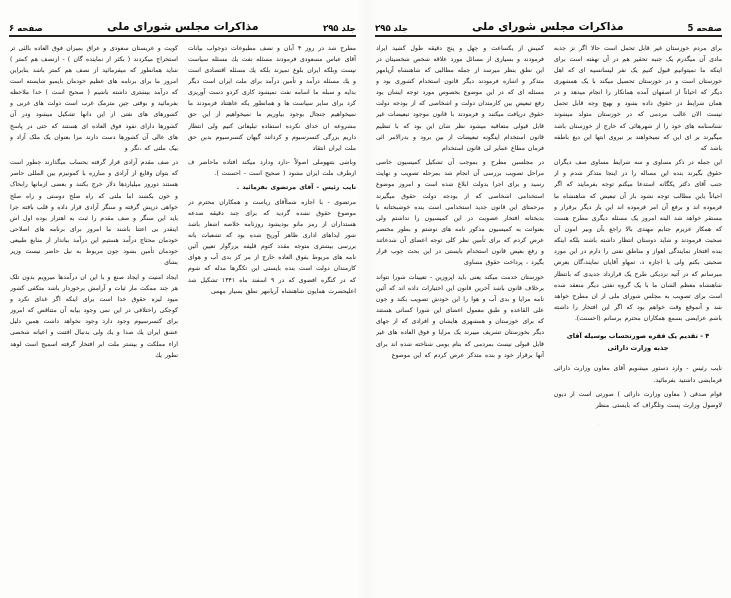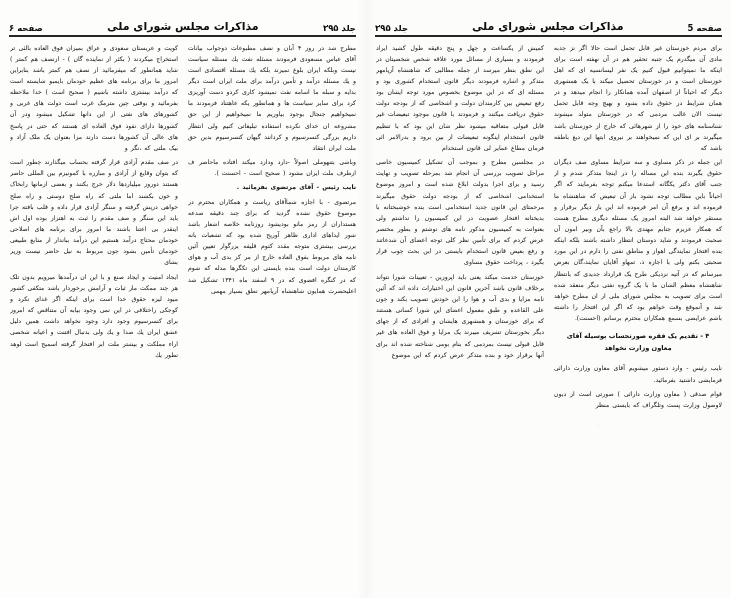--- a/index.html
+++ b/index.html
@@ -168,21 +168,21 @@
       <div class="head-rule"></div>
 
       <div class="columns">
 
         <div class="col">
           <p class="para">برای مردم خوزستان غیر قابل تحمل است حالا اگر نژ جذبه مادی آن میگذرم یک جنبه تحقیر هم در آن نهفته است برای اینکه ما نمیتوانیم قبول کنیم یک نفر لیسانسیه ای که اهل خوزستان است و در خوزستان تحصیل میکند با یک همشهری دیگر که احیاناً از اصفهان آمده همانکار را انجام میدهد و در همان شرایط در حقوق داده بشود و بهیچ وجه قابل تحمل نیست الان غالب مردمی که در خوزستان متولد میشوند شناسنامه های خود را از شهرهائی که خارج از خوزستان باشد میگیرند بر ای این که نمیخواهند بر نیروی ابتها این دیغ باطفه باشد که</p>
           <p class="para">این جمله در ذکر مساوی و سه شرایط مساوی صف دیگران حقوق بگیرند بنده این مساله را در اینجا متذکر شدم و از جنب آقای دکتر یکگانه استدعا میکنم توجه بفرمایند که اگر احیاناً باین مطالب توجه نشود باز آن تبعیض که شاهنشاه ما فرموده اند و برفع آن امر فرموده اند این بار دیگر برقرار و مستقر خواهد شد البته امروز یک مسئله دیگری مطرح هست که همکار عزیزم جنابم مهندی بالا راجع بآن وبیر امون آن صحبت فرمودند و شاید دوستان انتظار داشته باشند بلکه اینکه بنده افتخار نمایندگی اهواز و مناطق نفتی را دارم در این مورد صحبتی بکنم ولی با اجازه ذ، تمهاو آقایان نمایند،گان بعرض میرسانم که در آتیه نزدیکی طرح یک قرارداد جدیدی که بانتظار شاهنشاه معظم الشان ما با یک گروه نفتی دیگر منعقد شده است برای تصویب به مجلس شورای ملی ار ان مطرح خواهد شد و آنموقع وقت خواهم بود که اگر این افتخار را داشته باشم عرایضی بسمع همکاران محترم برسانم (احسنت).</p>
 
           <div class="heading">
             <span class="h-line">۴ - تقدیم یک فقره صورتحساب بوسیله آقای</span>
-            <span class="h-line">معاون وزارت نخواهد</span>
+            <span class="h-line">جذبه وزارت دارائی</span>
           </div>
 
           <p class="para">نایب رئیس - وارد دستور میشویم آقای معاون وزارت دارائی فرمایشی داشتید بفرمائید.</p>
           <p class="para">قوام صدقی ( معاون وزارت دارائی ) صورتی است از دیون لاوصول وزارت پست وتلگراف که بایستی منظر</p>
         </div>
 
         <div class="col">
           <p class="para">کمیش از یکساعت و چهل و پنج دقیقه طول کشید ایراد فرمودند و بسیاری از مسائل مورد علاقه شخص شخصیتان در این نطق بنظر میرسد از جمله مطالبی که شاهنشاه آریامهر متذکر و اشاره فرمودند دیگر قانون استخدام کشوری بود و مسئله ای که در این موضوع بخصوص مورد توجه ایشان بود رفع تبعیض بین کارمندان دولت و اشخاصی که از بودجه دولت حقوق دریافت میکنند و فرمودند با قانون موجود تبعیضات غیر قابل قبولی متعاقبه میشود نظر شان این بود که با تنظیم قانون استخدام اینگونه تبعیضات از بین برود و بدرالامر ائی فرمان مطاع عمایر لی قانون استخدام</p>
           <p class="para">در مجلسین مطرح و بموجب آن تشکیل کمیسیون خاصی مراحل تصویب بررسی آن انجام شد بمرحله تصویب و نهایت رسید و برای اجرا بدولت ابلاغ شده است و امروز موضوع استخدامی اشخاصی که از بودجه دولت حقوق میگیرند مرحمتای این قانون جدید استخدامی است بنده خوشبختانه با بدبختانه افتخار عضویت در این کمیسیون را نداشتم ولی بعنوانت به کمیسیون مذکور نامه های نوشتم و بطور مختصر عرض کردم که برای تأمین نظر کلی توجه اعضای آن شدعاتند و رفع بعیض قانون استخدام بایستی در این بحث چوب قرار بگیرد ، پرداخت حقوق مساوی</p>
           <p class="para">خوزستان خدمت میکند یعنی باید اپروزین - تعیینات شورا نتواند برخلاف قانون باشد آخرین قانون این اختیارات داده اند که آئین نامه مزایا و بدی آب و هوا را این خودش تصویب بکند و چون علی القاعده و طبق معمول اعضای این شورا کسانی هستند که برای خوزستان و همشهری هایشان و افرادی که از جهای دیگر بخوزستان تشریف میبرند یک مزایا و فوق العاده های غیر قابل قبولی نیست بمردمی که بنام بومی شناخته شده اند برای آنها برقرار خود و بنده متذکر عرض کردم که این موضوع</p>

